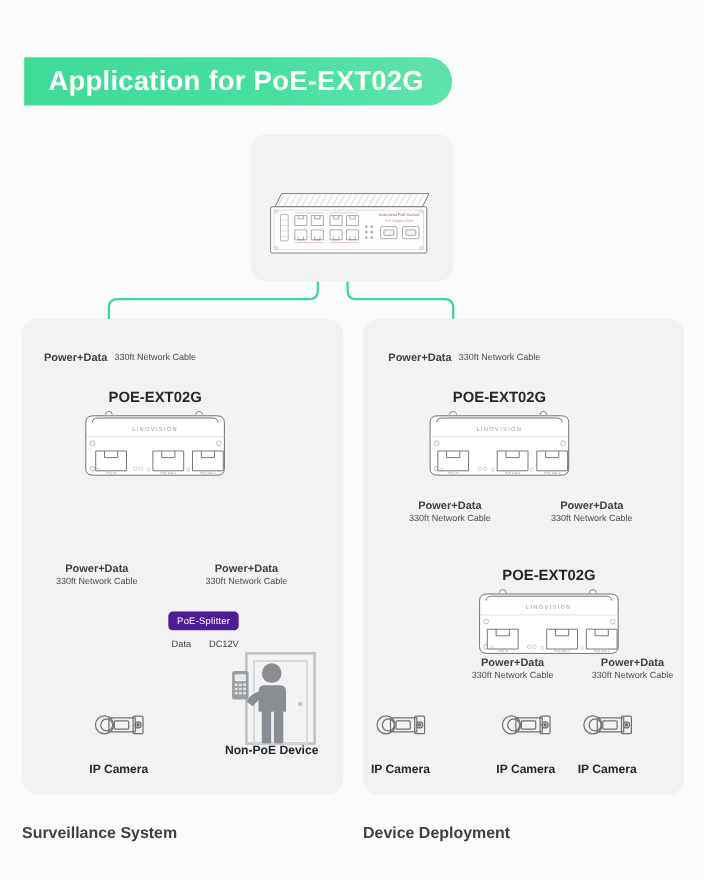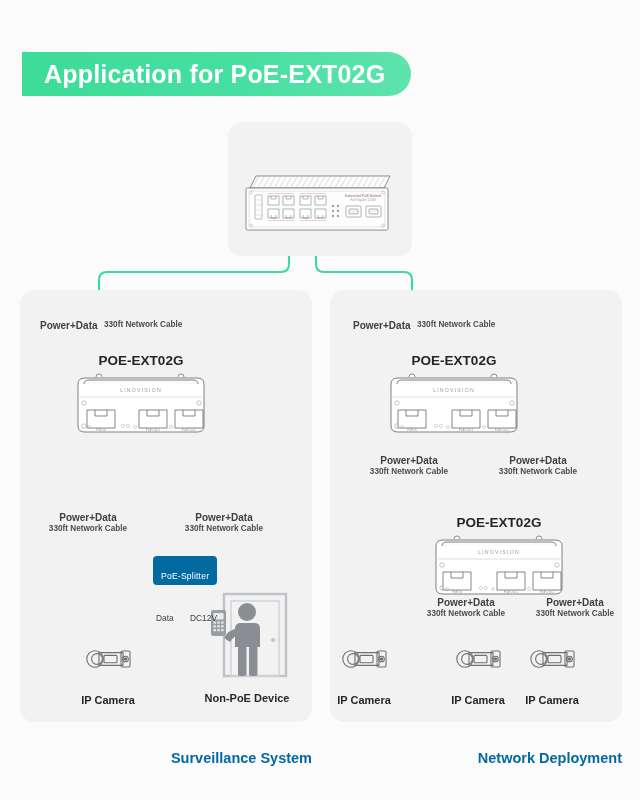--- a/index.html
+++ b/index.html
@@ -25,51 +25,51 @@
     letter-spacing: .2px; white-space: nowrap;
   }
 
   
   .panel { position: absolute; background: #f2f2f2; border-radius: 14px; }
   #panel-switch { left: 228px; top: 122px; width: 184px; height: 134px; }
   #panel-left   { left: 20px;  top: 290px; width: 292px; height: 432px; }
   #panel-right  { left: 330px; top: 290px; width: 292px; height: 432px; }
 
   .section-caption {
-    position: absolute; width: 292px; text-align: right;
-    font-size: 14.5px; color: #0369a1; font-weight: bold;
+    position: absolute; width: 292px; text-align: left;
+    font-size: 14.5px; color: #404040; font-weight: bold;
   }
   #cap-left  { left: 20px;  top: 750px; }
   #cap-right { left: 330px; top: 750px; }
 
   
   .dev-title {
     position: absolute; text-align: center;
     font-size: 13.5px; font-weight: bold; color: #23262b; white-space: nowrap;
   }
 
   
   .cable-label { position: absolute; white-space: nowrap; }
   .cl-bold { font-size: 10px; font-weight: bold; color: #3f4043; }
-  .cl-thin { font-size: 8.2px; color: #4a4c50; font-weight: bold; }
+  .cl-thin { font-size: 8.2px; color: #4a4c50; }
   .cl-center { text-align: center; transform: translateX(-50%); }
 
   
   svg.layer { position: absolute; left: 0; top: 0; width: 640px; height: 800px;
               overflow: visible; pointer-events: none; }
 
   
   #splitter-badge {
     position: absolute; left: 153px; top: 556px;
-    background: #0369a1; color: #fff;
-    font-size: 8.6px; padding: 15px 8px 4px; border-radius: 4px;
+    background: #4c1d95; color: #fff;
+    font-size: 8.6px; padding: 3px 8px 4px; border-radius: 4px;
     white-space: nowrap; letter-spacing: .2px;
   }
   .split-leg {
-    position: absolute; font-size: 8.4px; color: #3f4043; white-space: nowrap; margin-top: 33px;
+    position: absolute; font-size: 8.4px; color: #3f4043; white-space: nowrap;
   }
   #split-data  { left: 156px; top: 580px; }
   #split-dc12v { left: 190px; top: 580px; }
 
   
   .endpoint-label {
     position: absolute; text-align: center; transform: translateX(-50%);
     font-size: 11px; font-weight: bold; color: #23262b; white-space: nowrap;
   }
 </style>
@@ -414,21 +414,21 @@
   <div class="cable-label cl-thin cl-center" style="left:466px; top:609px;">330ft Network Cable</div>
 
   <div class="cable-label cl-bold cl-center" style="left:575px; top:597px;">Power+Data</div>
   <div class="cable-label cl-thin cl-center" style="left:575px; top:609px;">330ft Network Cable</div>
 
   <div id="splitter-badge">PoE-Splitter</div>
   <div class="split-leg" id="split-data">Data</div>
   <div class="split-leg" id="split-dc12v">DC12V</div>
 
   <div class="endpoint-label" style="left:108px; top:694px;">IP Camera</div>
-  <div class="endpoint-label" style="left:247px; top:692px;">Non-PoE Device</div>
+  <div class="endpoint-label" style="left:247px; top:676px;">Non-PoE Device</div>
   <div class="endpoint-label" style="left:364px; top:694px;">IP Camera</div>
   <div class="endpoint-label" style="left:478px; top:694px;">IP Camera</div>
   <div class="endpoint-label" style="left:552px; top:694px;">IP Camera</div>
 
   <div class="section-caption" id="cap-left">Surveillance System</div>
-  <div class="section-caption" id="cap-right">Network Deployment</div>
+  <div class="section-caption" id="cap-right">Device Deployment</div>
 
 </div>
 
 </body></html>

